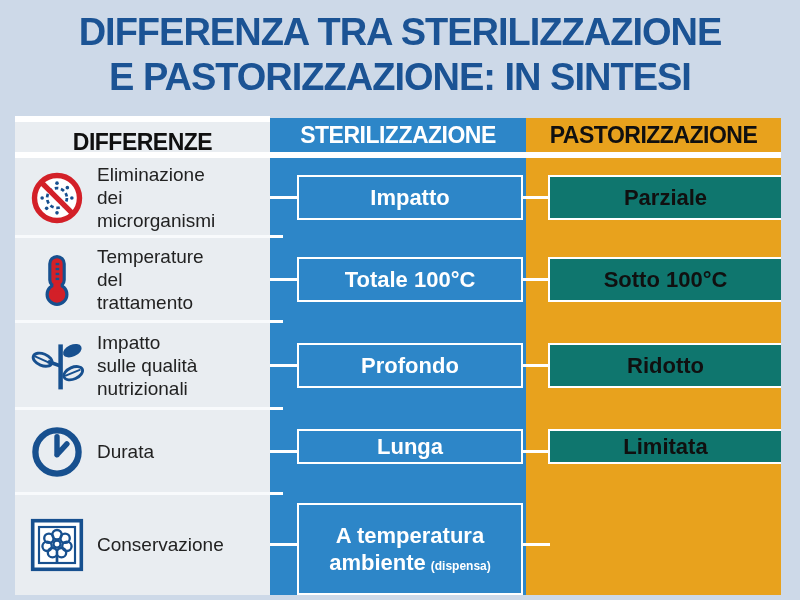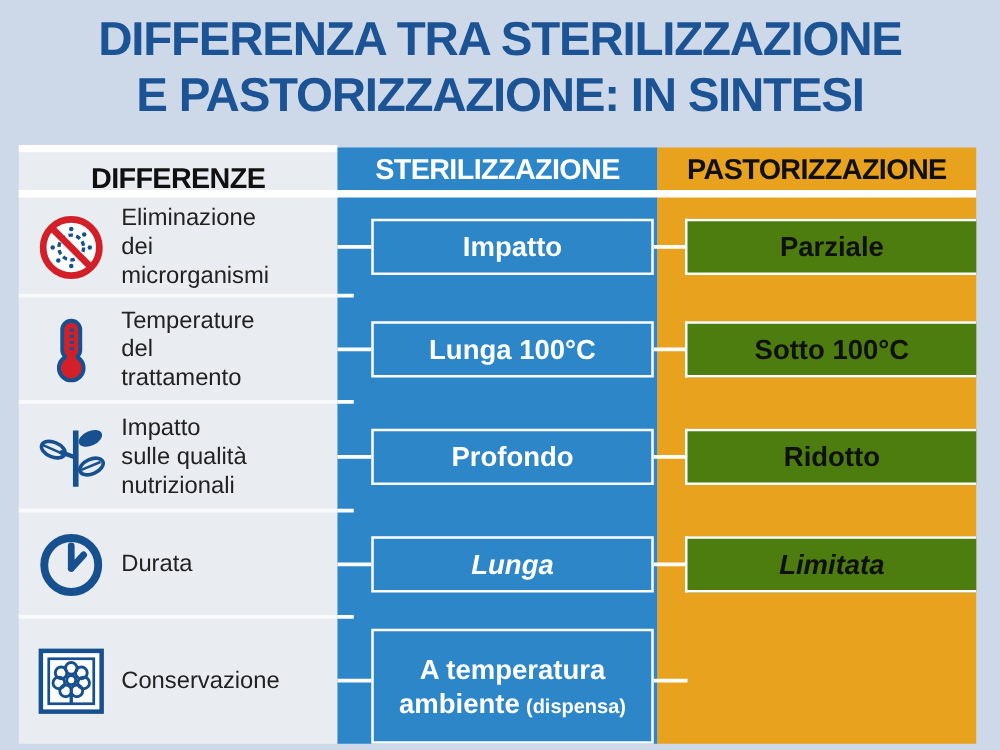--- a/index.html
+++ b/index.html
@@ -36,30 +36,30 @@
   .lrow{position:absolute;left:15px;width:207px;display:flex;align-items:center;
         gap:13px;padding-left:15px;box-sizing:border-box;}
   .lrow .ic{flex:0 0 54px;height:54px;}
   .lrow .lbl{font-size:19px;line-height:1.22;color:#222222;white-space:pre-line;}
 
   
   .vbox{position:absolute;box-sizing:border-box;display:flex;align-items:center;
         justify-content:center;text-align:center;font-weight:700;font-size:22px;
         line-height:1.25;}
   .bbox{left:297px;width:226px;background:#2d86c8;border:2px solid #ffffff;color:#ffffff;}
-  .obox{left:548px;width:233px;background:#4d7c0f;border:2px solid #ffffff;border-right:none;color:#101010;text-align:right;}
+  .obox{left:548px;width:233px;background:#0f766e;border:2px solid #ffffff;border-right:none;color:#101010;text-align:right;}
   .btext{white-space:pre-line;}
-  .bnote{font-size:16px;margin-left:5px;}
+  .bnote{font-size:12px;margin-left:5px;}
   .bnote:empty{display:none;}
 
   
   .r1{top:158px;height:79px;} .r2{top:237px;height:85px;} .r3{top:322px;height:87px;}
   .r4{top:409px;height:85px;} .r5{top:494px;height:101px;}
   .b1{top:175px;height:45px;} .b2{top:257px;height:45px;} .b3{top:343px;height:45px;}
-  .b4{top:429px;height:45px;font-style:italic;} .b5{top:503px;height:92px;}
+  .b4{top:429px;height:35px;} .b5{top:503px;height:92px;}
   .c1{top:196px;} .c2{top:278px;} .c3{top:364px;} .c4{top:450px;} .c5{top:543px;}
   .d1{top:235px;} .d2{top:320px;} .d3{top:407px;} .d4{top:492px;}
 </style>
 </head>
 <body>
 
 <div id="stage">
 
   <div class="title">DIFFERENZA TRA STERILIZZAZIONE
 E PASTORIZZAZIONE: IN SINTESI</div>
@@ -184,21 +184,21 @@
     <span class="lbl">Conservazione</span>
   </div>
 
   <div class="vbox bbox b1">
       <div>
     <span class="btext">Impatto</span>
   </div>
     </div>
   <div class="vbox bbox b2">
       <div>
-    <span class="btext">Lunga 100°C</span>
+    <span class="btext">Totale 100°C</span>
   </div>
     </div>
   <div class="vbox bbox b3">
       <div>
     <span class="btext">Profondo</span>
   </div>
     </div>
   <div class="vbox bbox b4">
       <div>
     <span class="btext">Lunga</span>

